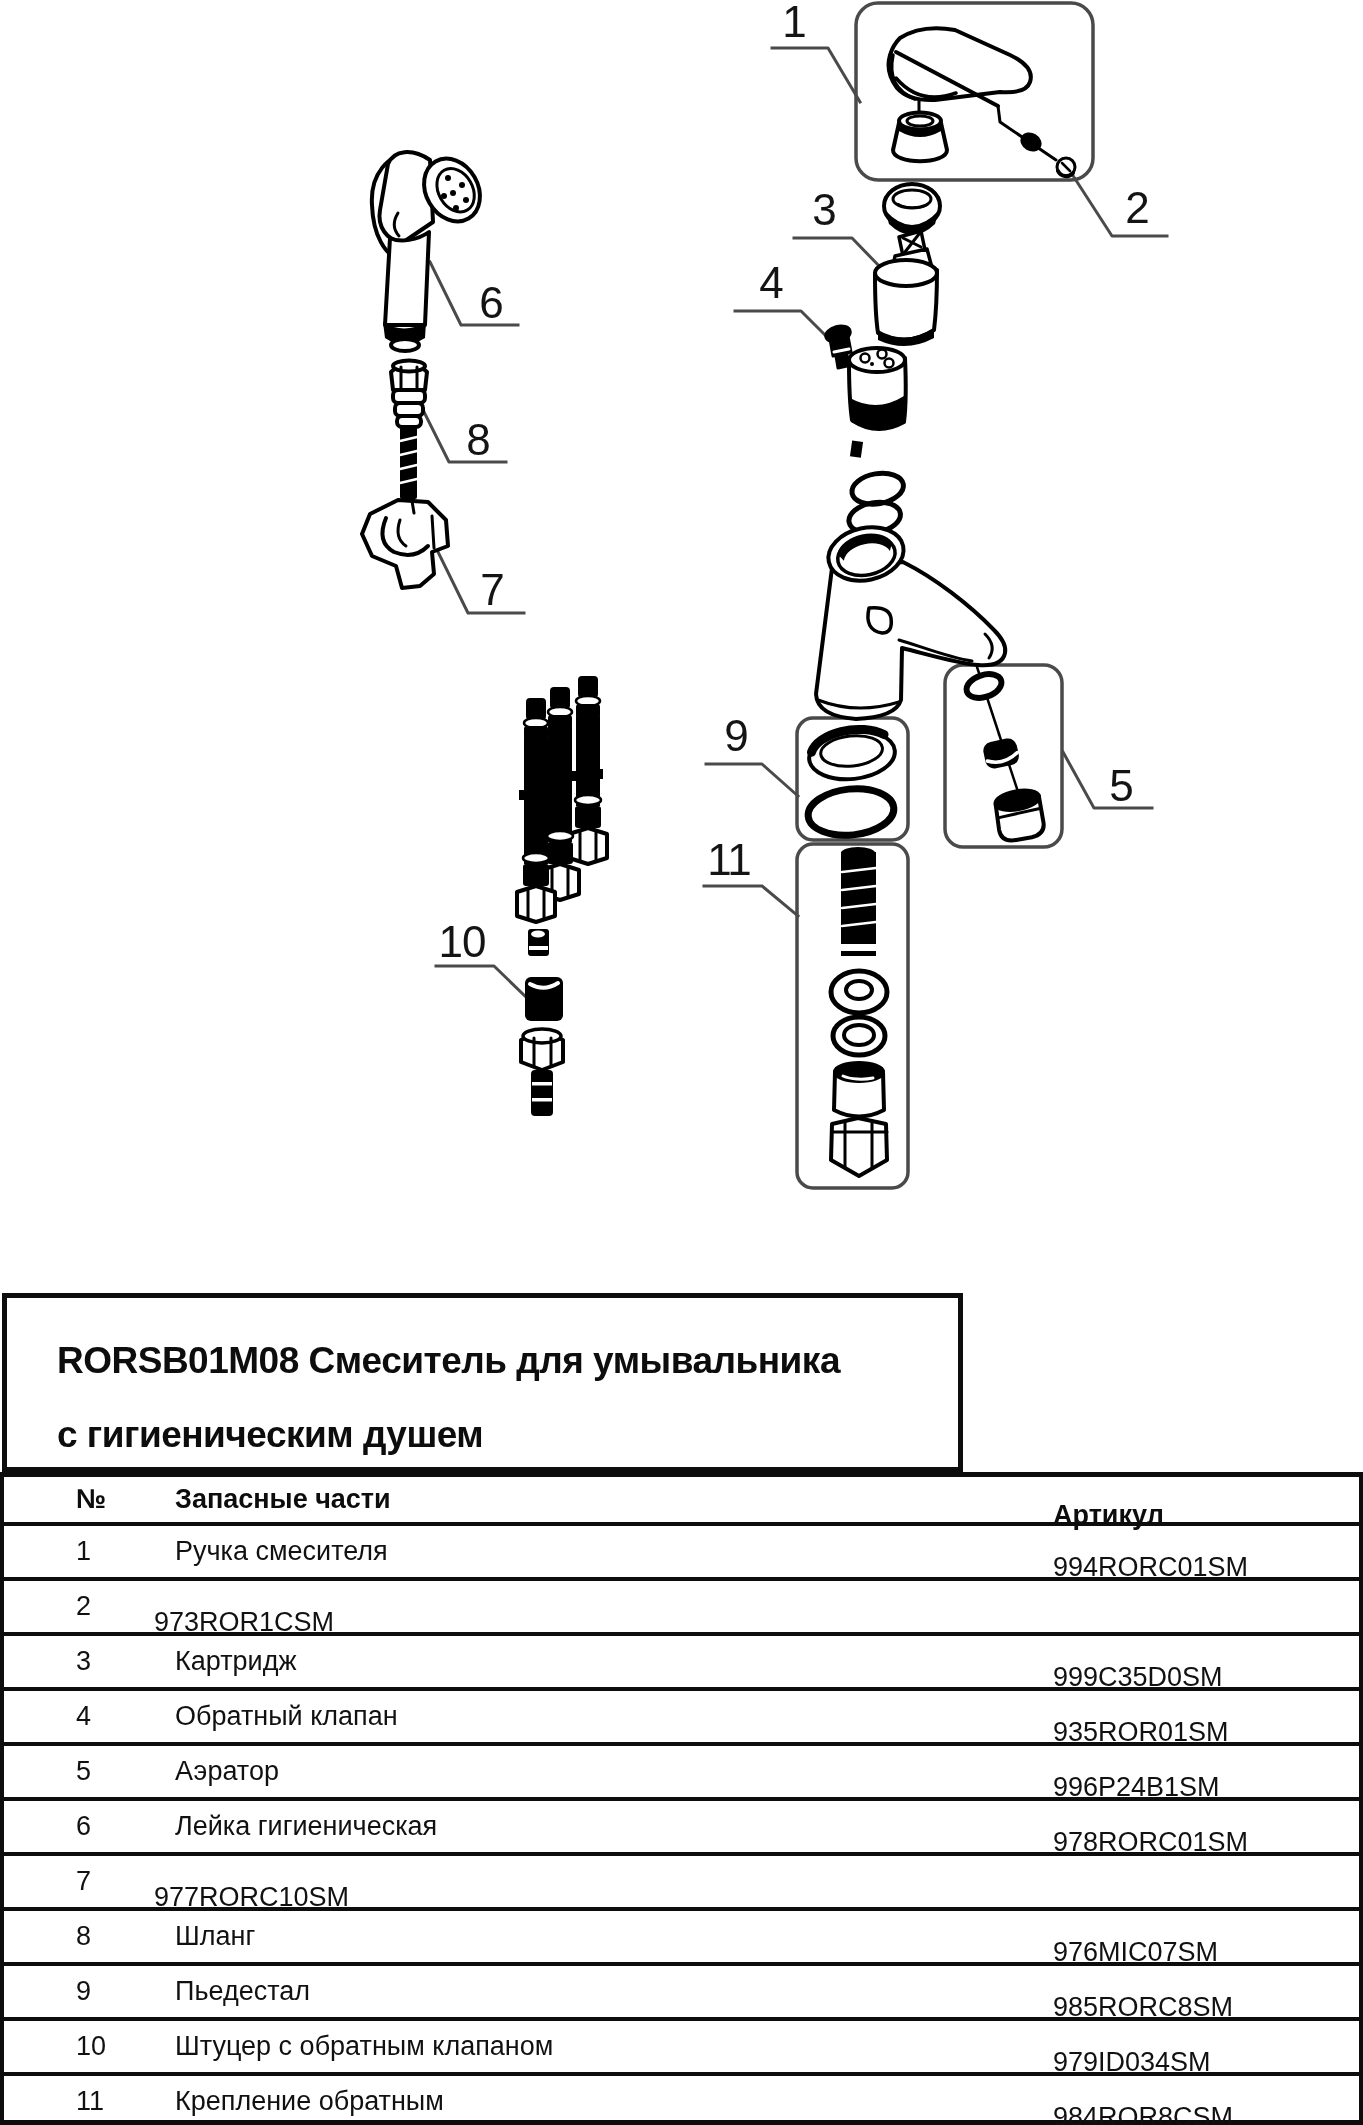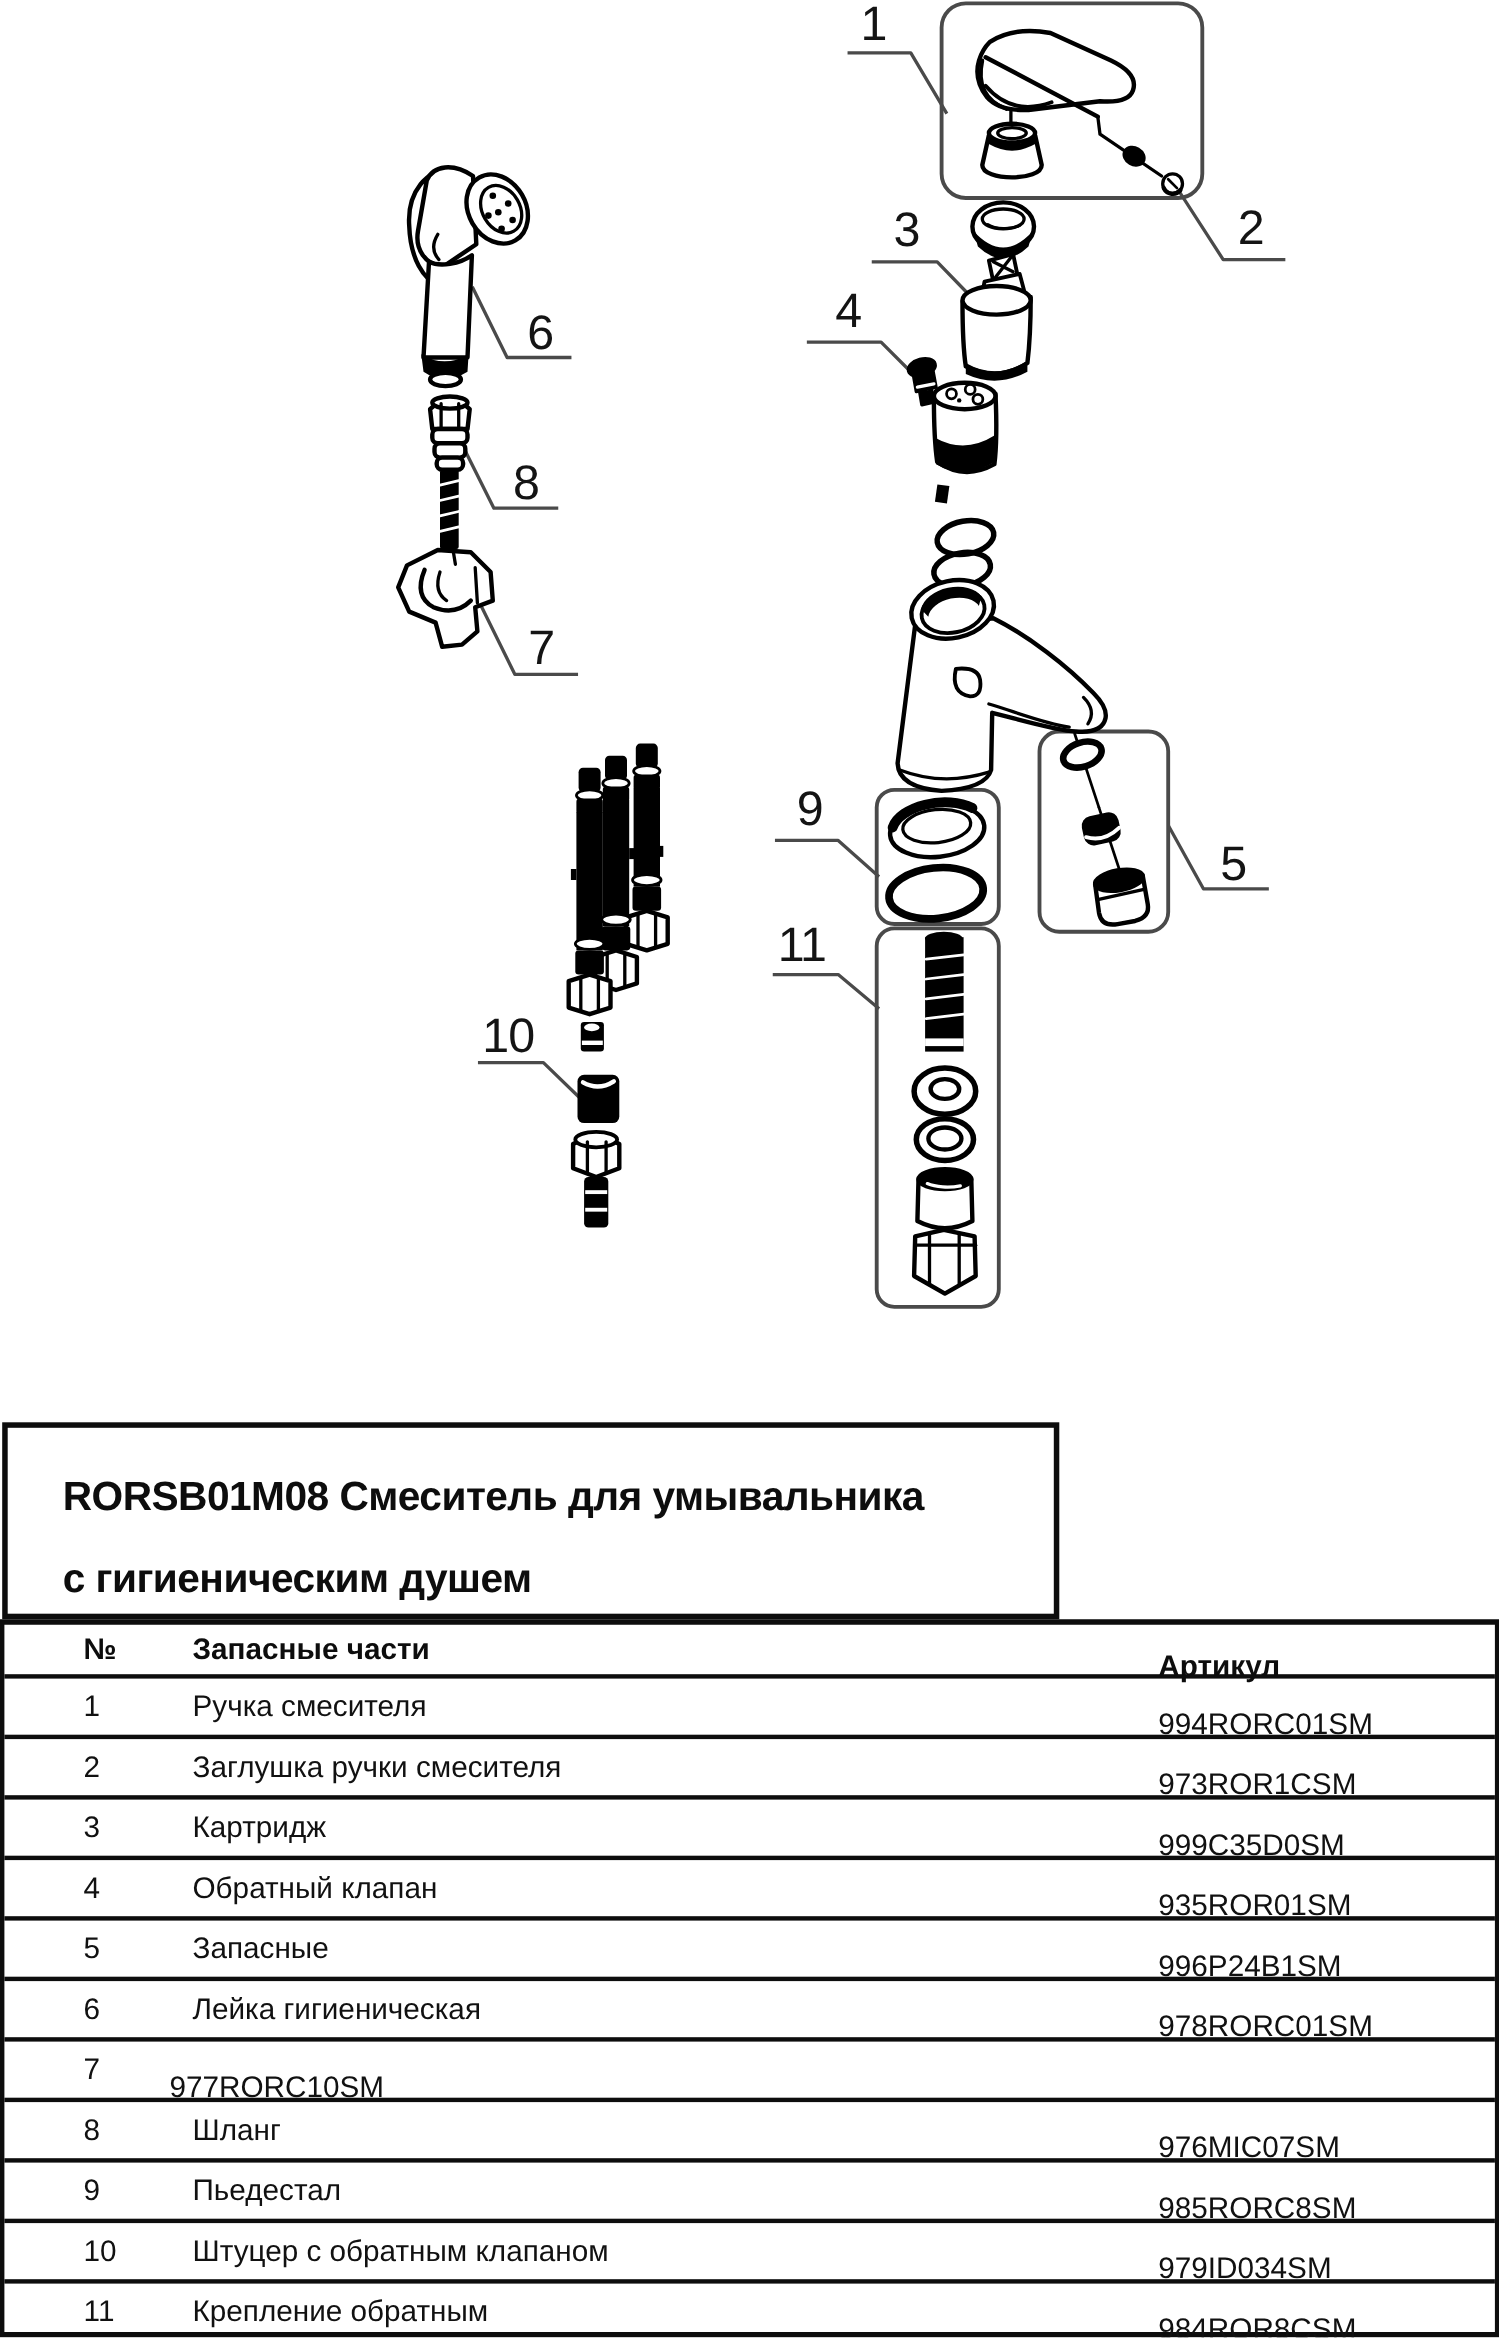--- a/index.html
+++ b/index.html
@@ -281,36 +281,35 @@
       <div class="c-name">Запасные части</div>
       <div class="c-sku">Артикул</div>
     </div>
     <div class="trow">
       <div class="c-num">1</div>
       <div class="c-name">Ручка смесителя</div>
       <div class="c-sku">994RORC01SM</div>
     </div>
     <div class="trow">
       <div class="c-num">2</div>
-      <div class="c-name">Заглушка ручки смесителя</div>
       <div class="c-sku">973ROR1CSM</div>
     </div>
     <div class="trow">
       <div class="c-num">3</div>
       <div class="c-name">Картридж</div>
       <div class="c-sku">999C35D0SM</div>
     </div>
     <div class="trow">
       <div class="c-num">4</div>
       <div class="c-name">Обратный клапан</div>
       <div class="c-sku">935ROR01SM</div>
     </div>
     <div class="trow">
       <div class="c-num">5</div>
-      <div class="c-name">Запасные</div>
+      <div class="c-name">Аэратор</div>
       <div class="c-sku">996P24B1SM</div>
     </div>
     <div class="trow">
       <div class="c-num">6</div>
       <div class="c-name">Лейка гигиеническая</div>
       <div class="c-sku">978RORC01SM</div>
     </div>
     <div class="trow">
       <div class="c-num">7</div>
       <div class="c-sku">977RORC10SM</div>

